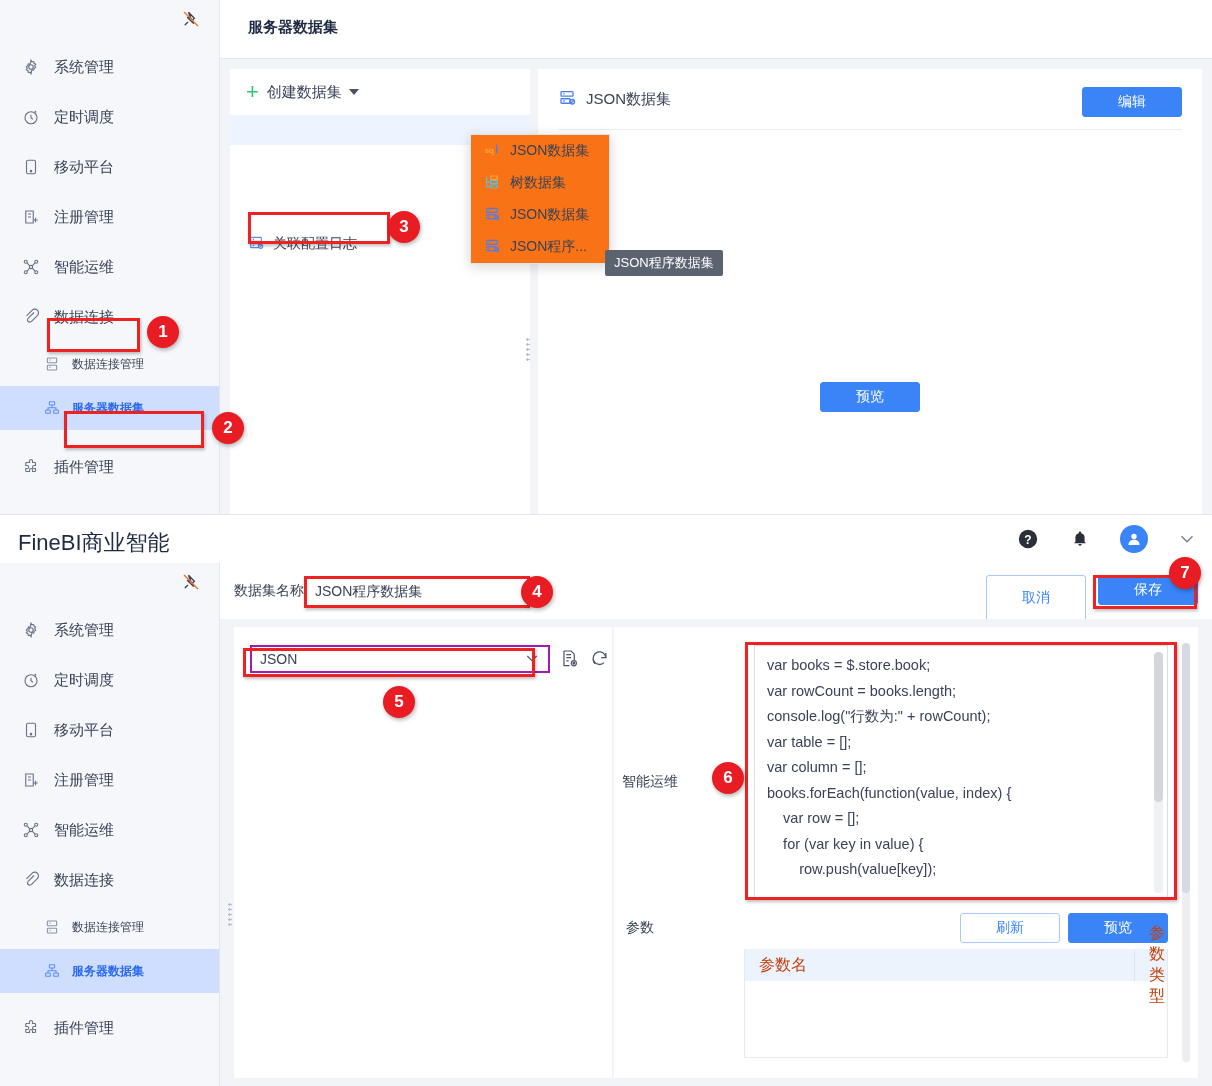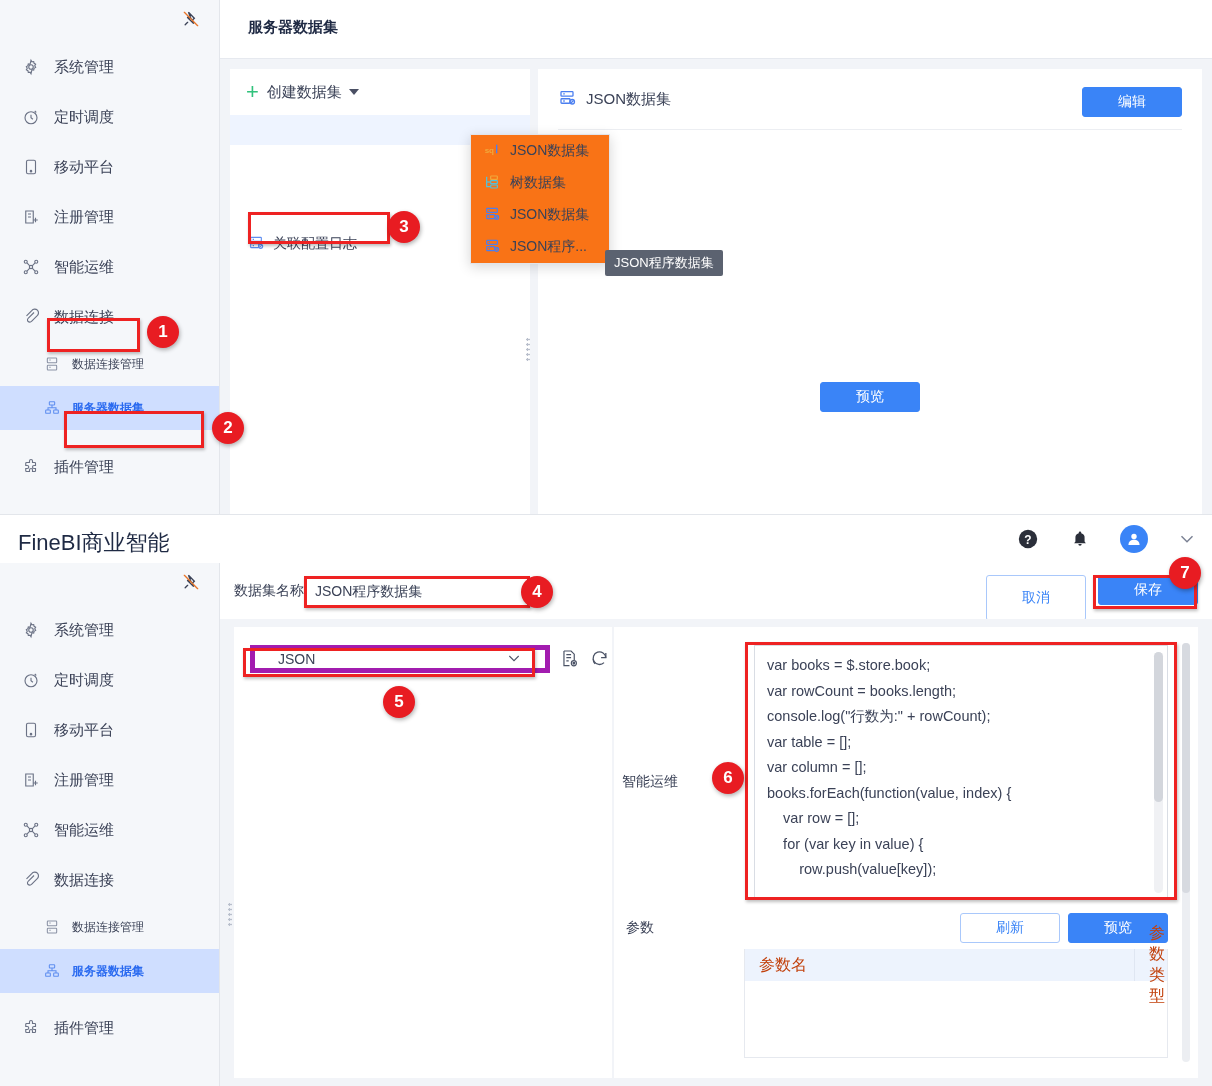--- a/index.html
+++ b/index.html
@@ -114,22 +114,22 @@
     font-family:"Liberation Sans", sans-serif;
   }
   .topbtns { position:absolute; right:14px; top:12px; display:flex; gap:12px; }
 
   .bot-ws { position:absolute; left:0; top:56px; right:0; bottom:0; background:#f2f4f8; padding:8px 8px 8px 8px; }
   .bw-left { position:absolute; left:14px; top:8px; width:378px; bottom:8px; background:#fff; }
   .bw-right { position:absolute; left:394px; top:8px; right:14px; bottom:8px; background:#fff; }
 
   .sel-wrap { position:absolute; left:16px; top:18px; width:300px; height:28px; }
   .sel-box {
-    width:100%; height:100%; border:5px solid #a21caf; background:#fff;
-    display:flex; align-items:center; padding:0 23px;
+    width:100%; height:100%; border:2px solid #a21caf; background:#fff;
+    display:flex; align-items:center; padding:0 8px;
     font-size:14px; color:#3b4257;
   }
   .sel-val { flex:1; }
 
   .script-label { position:absolute; left:8px; top:146px; font-size:14px; color:#3b4257; }
   .editor {
     position:absolute; left:140px; top:18px; right:30px; height:255px;
     border:1px solid #d9dde4; background:#fff; overflow:hidden;
   }
   .code {

